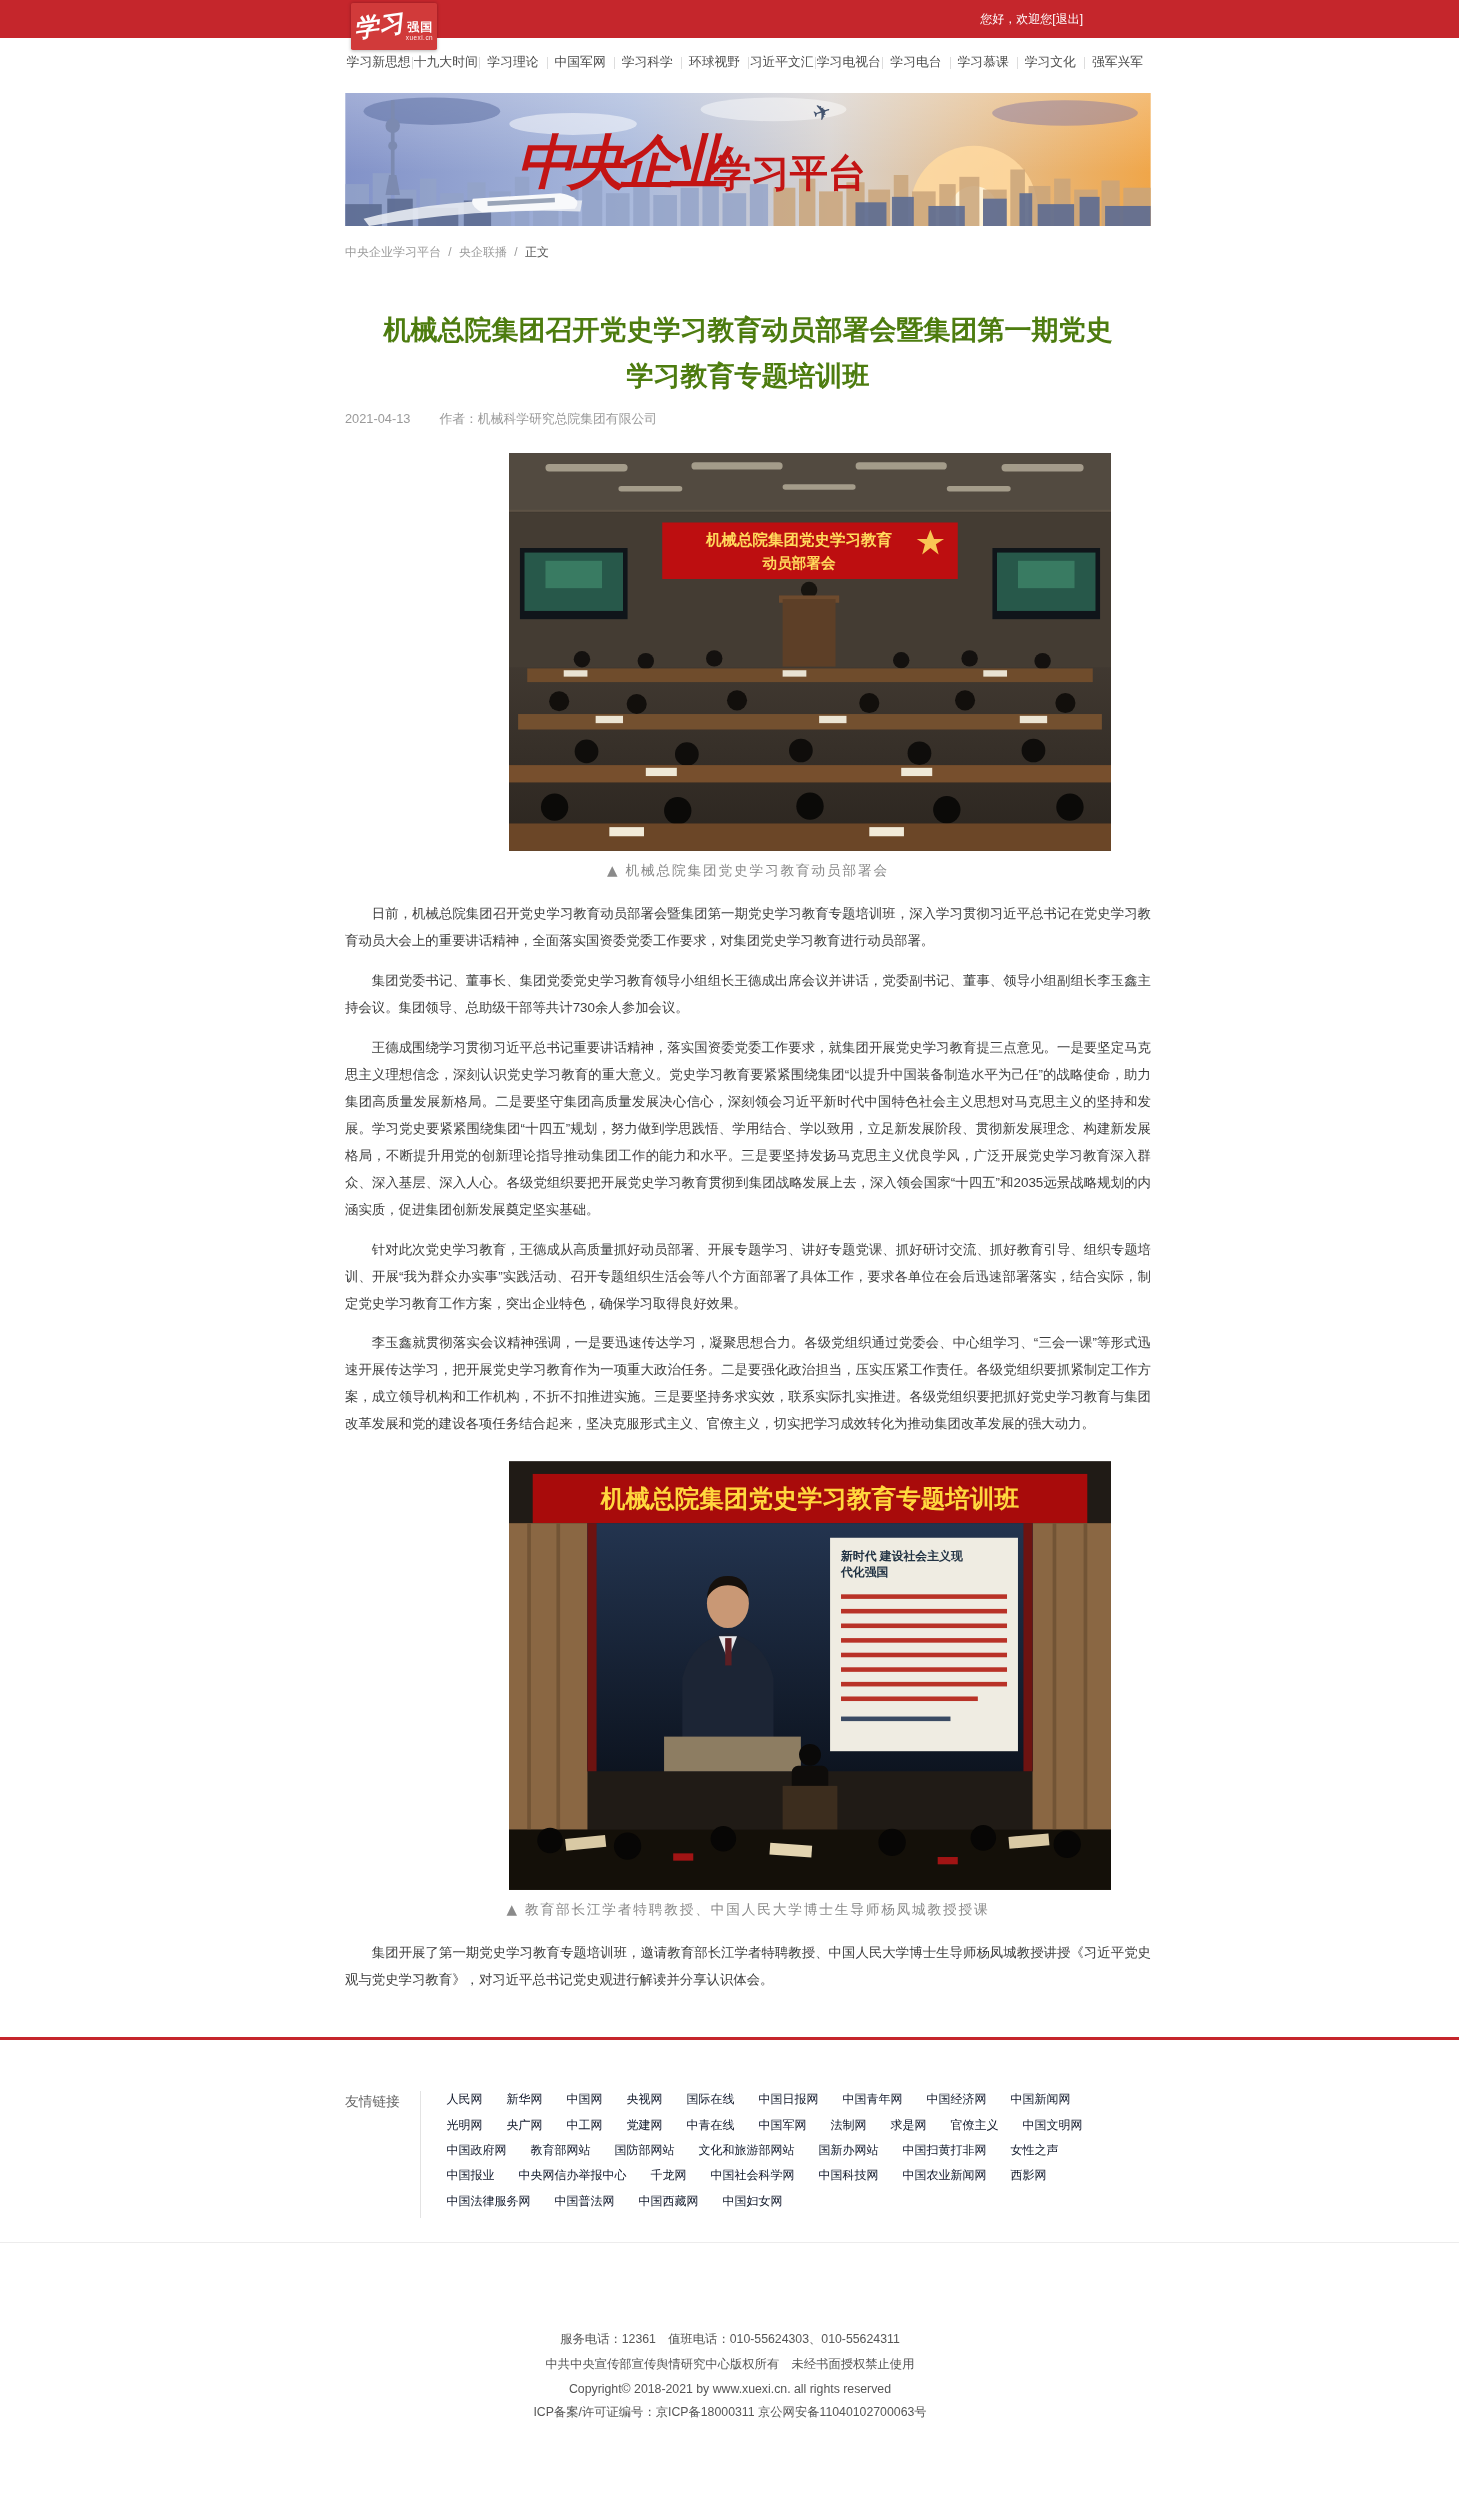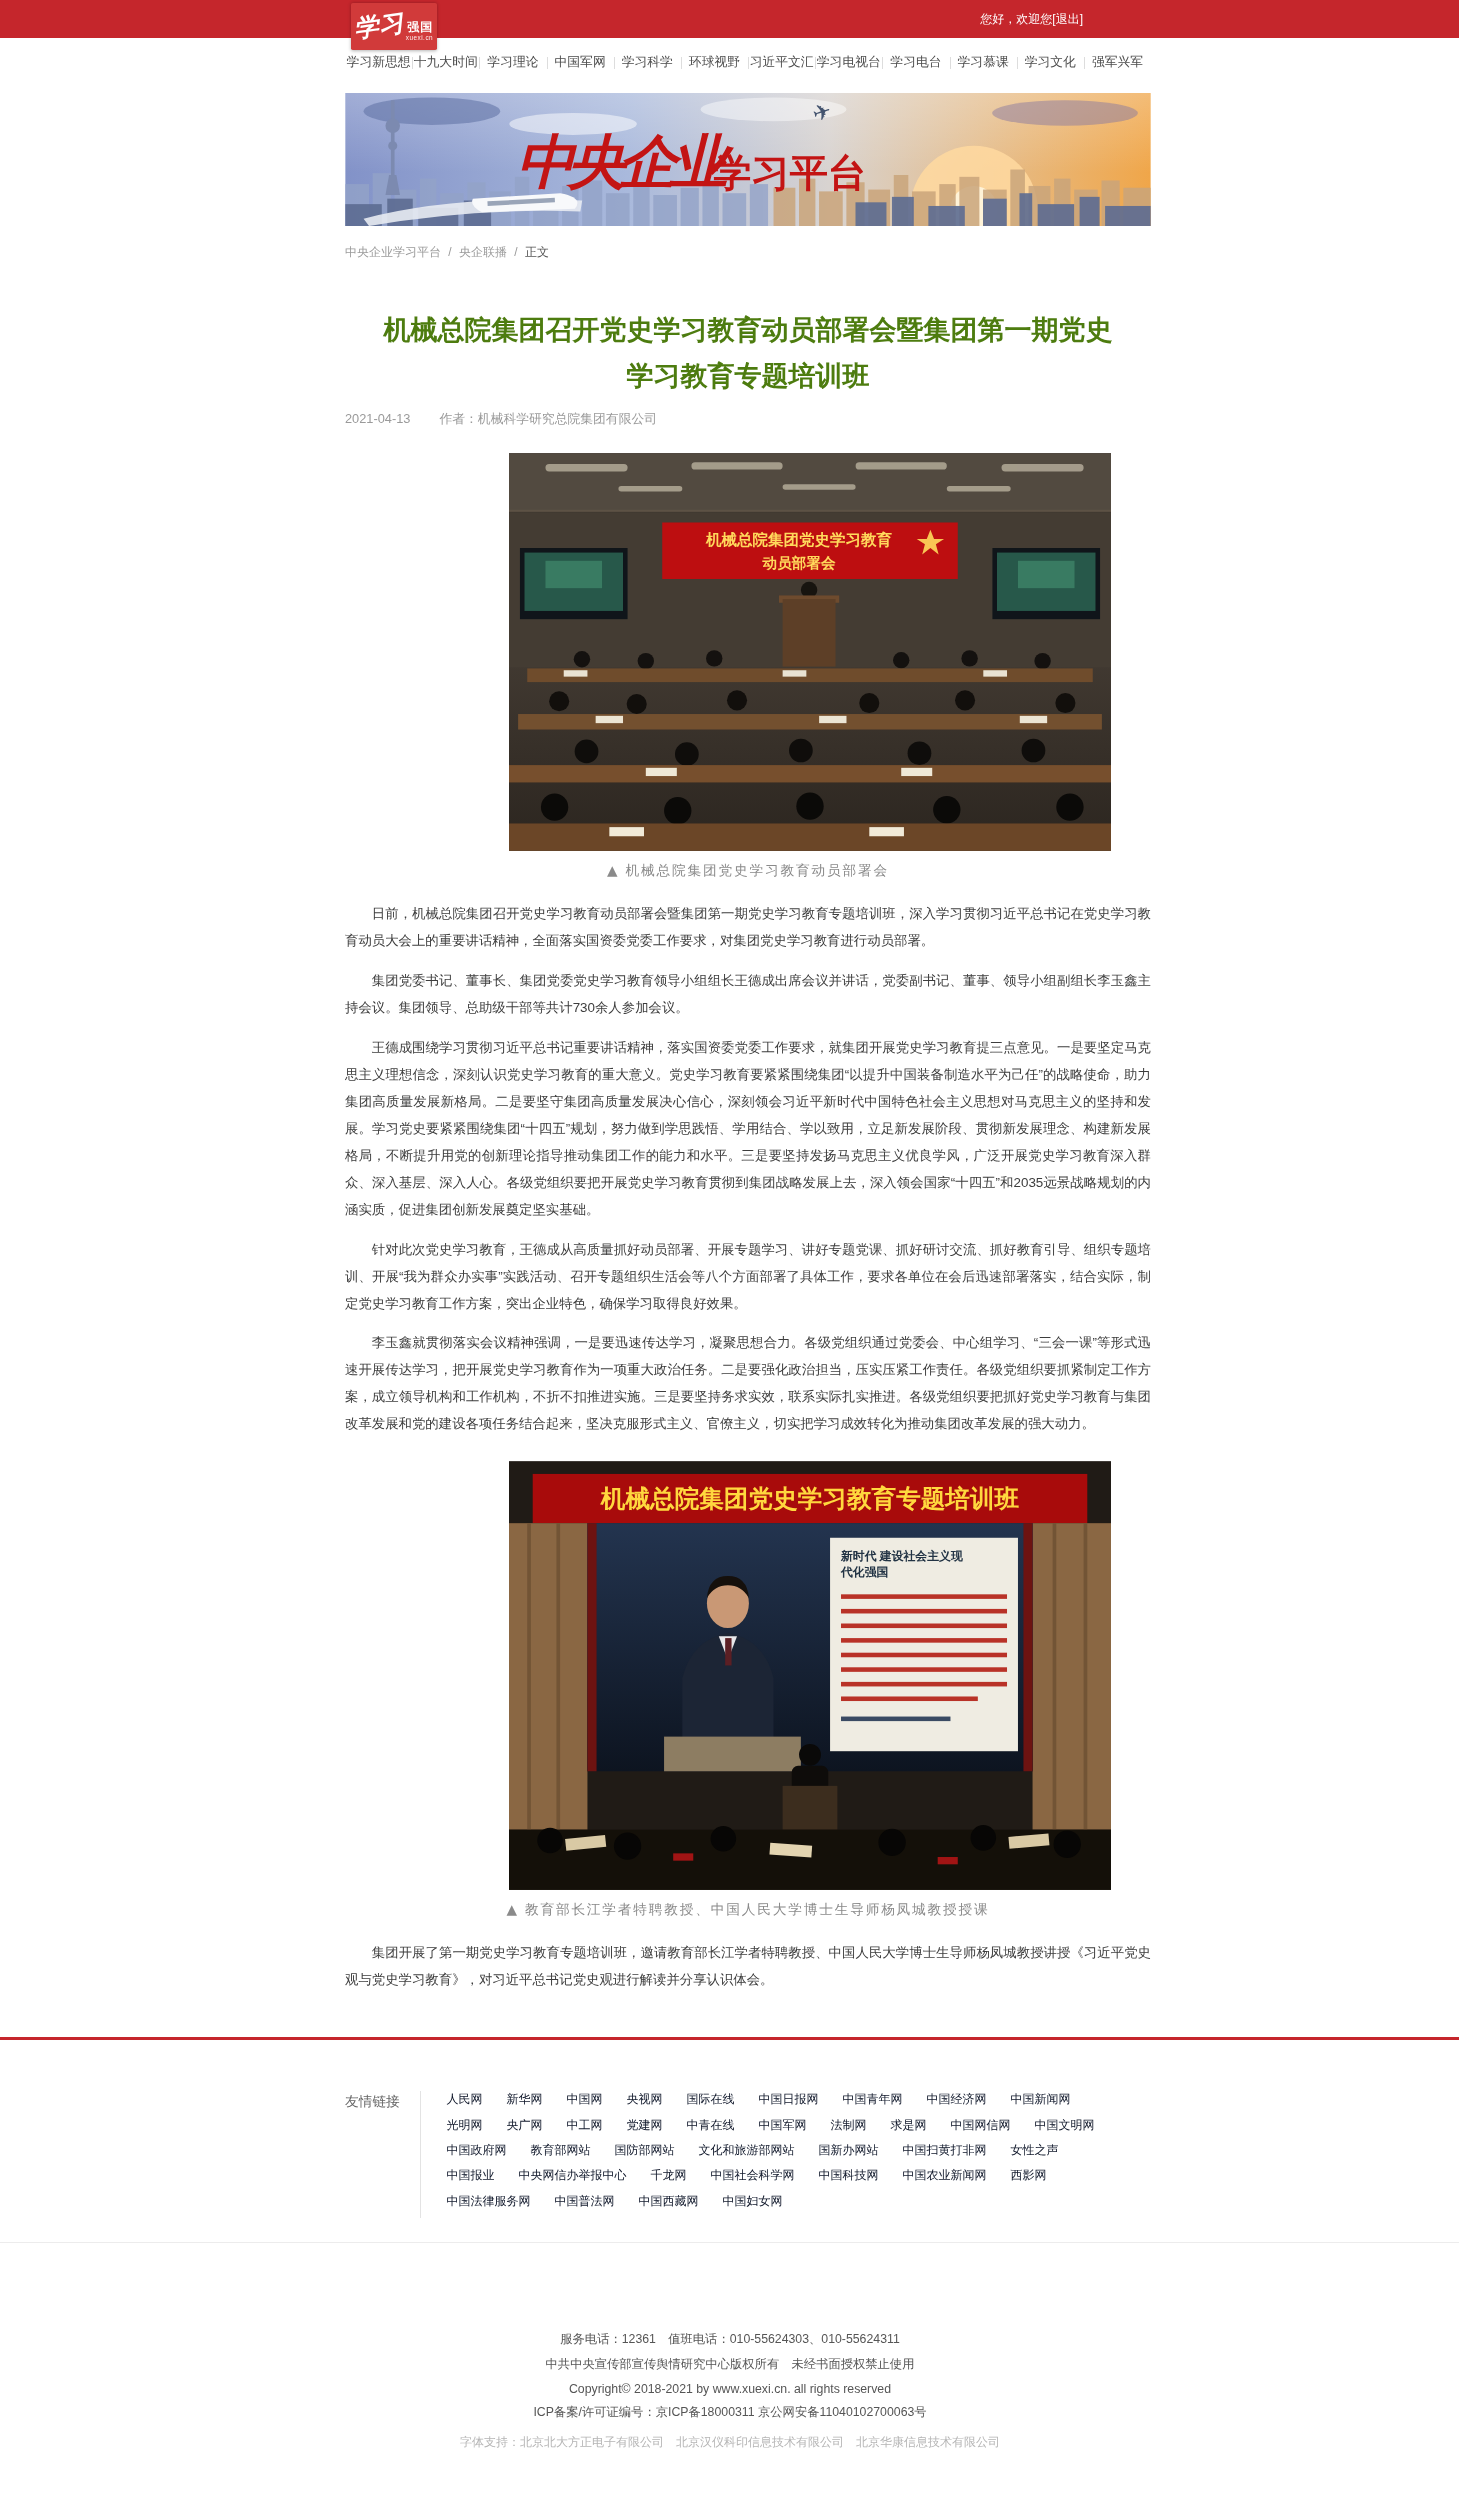--- a/index.html
+++ b/index.html
@@ -427,21 +427,21 @@
         </div>
       <div class="links-row">
           <a>光明网</a>
           <a>央广网</a>
           <a>中工网</a>
           <a>党建网</a>
           <a>中青在线</a>
           <a>中国军网</a>
           <a>法制网</a>
           <a>求是网</a>
-          <a>中国网信网</a>
+          <a>官僚主义</a>
           <a>中国文明网</a>
         </div>
       <div class="links-row">
           <a>中国政府网</a>
           <a>教育部网站</a>
           <a>国防部网站</a>
           <a>文化和旅游部网站</a>
           <a>国新办网站</a>
           <a>中国扫黄打非网</a>
           <a>女性之声</a>
@@ -463,15 +463,14 @@
         </div>
     </div>
   </div>
 </section>
 
 <footer class="site-footer">
   <div class="f-line">服务电话：12361　值班电话：010-55624303、010-55624311</div>
   <div class="f-line">中共中央宣传部宣传舆情研究中心版权所有　未经书面授权禁止使用</div>
   <div class="f-line">Copyright© 2018-2021 by www.xuexi.cn. all rights reserved</div>
   <div class="f-line">ICP备案/许可证编号：京ICP备18000311 京公网安备11040102700063号</div>
-  <div class="f-line light">字体支持：北京北大方正电子有限公司　北京汉仪科印信息技术有限公司　北京华康信息技术有限公司</div>
 </footer>
 
 
 </body></html>

